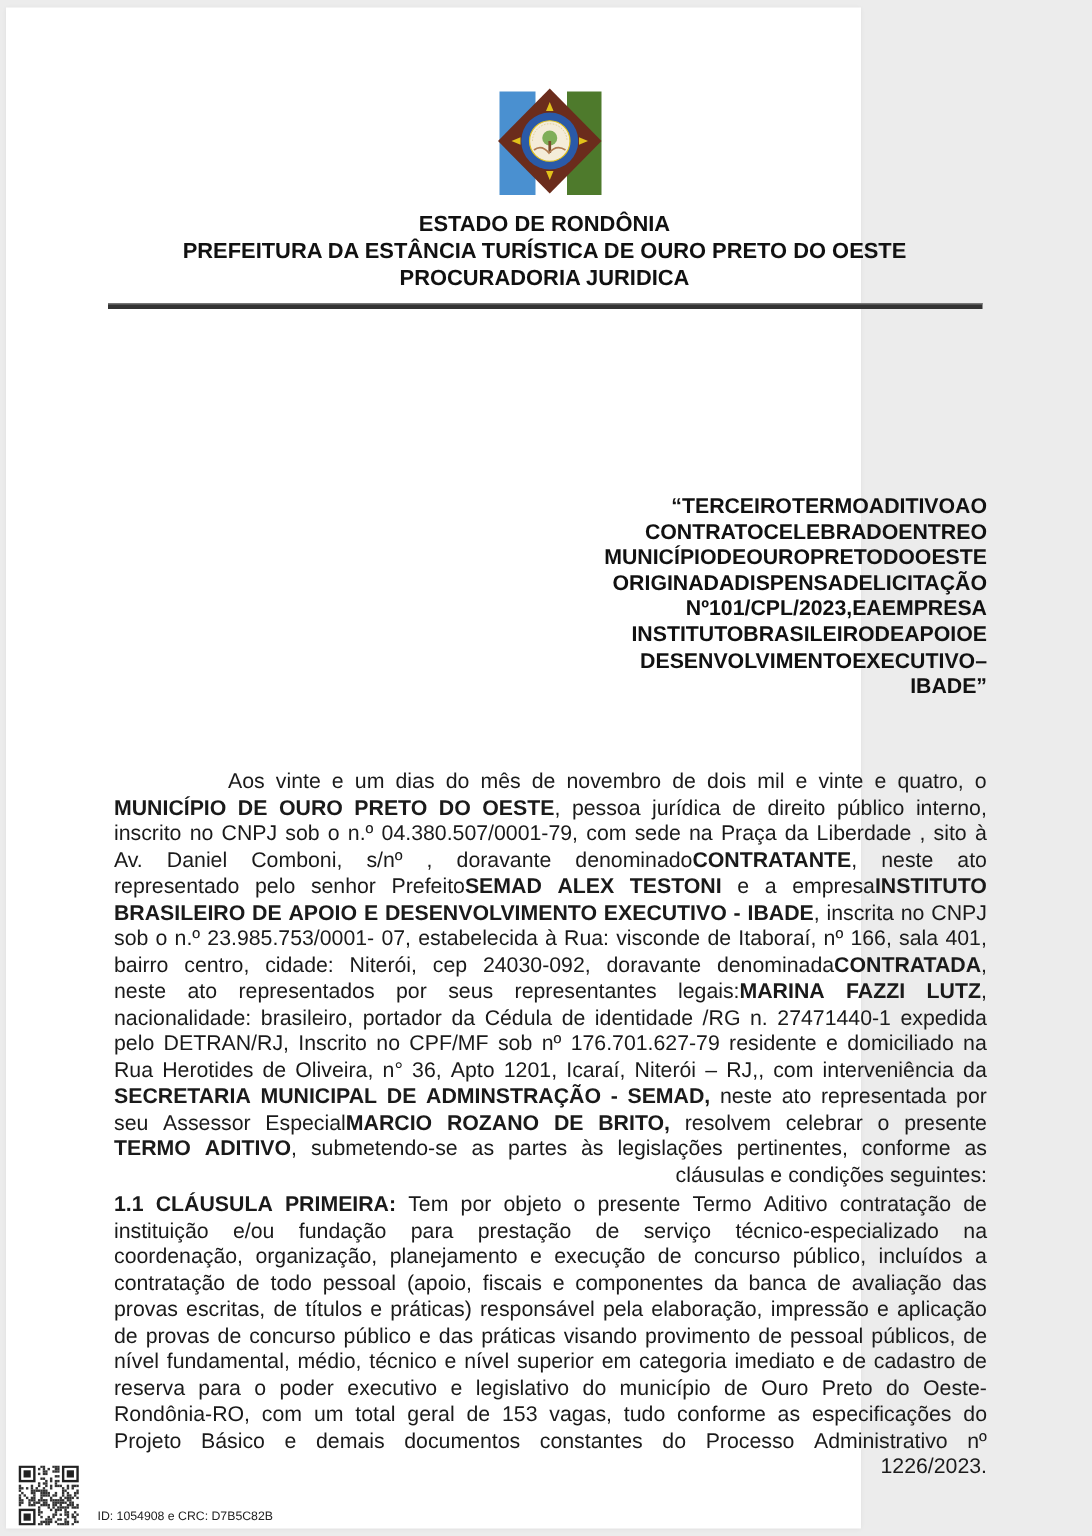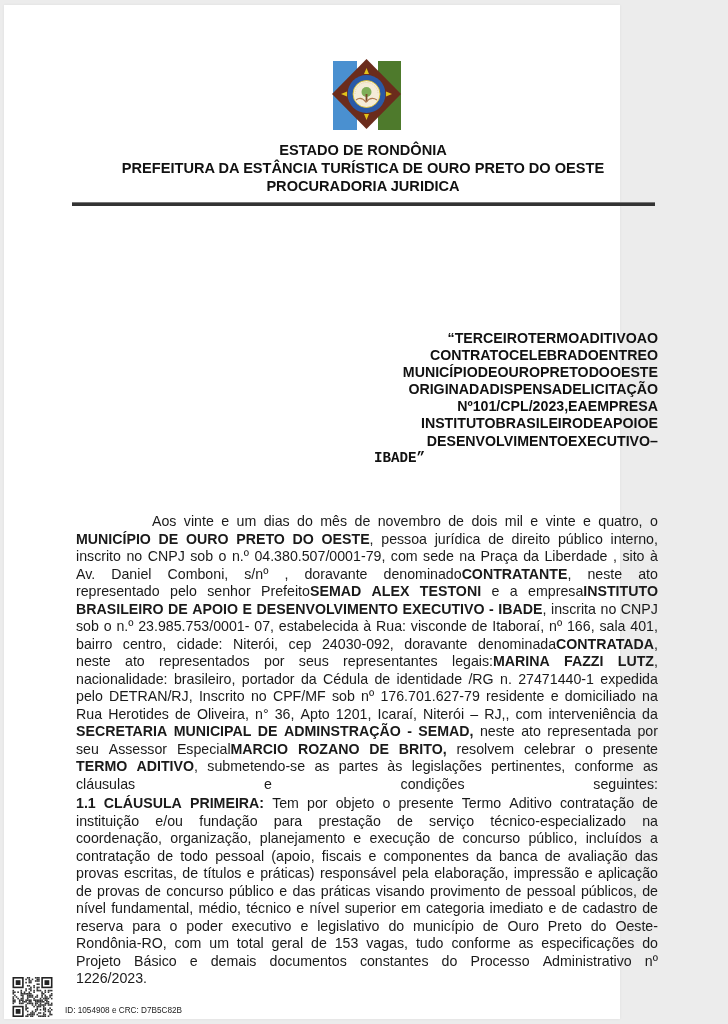--- a/index.html
+++ b/index.html
@@ -12,21 +12,21 @@
       background: #ececec;
       position: relative;
       overflow: hidden;
       font-family: "Liberation Sans", sans-serif;
       color: #111;
     }
     .page {
       position: absolute;
       left: 4px;
       top: 5px;
-      width: 616px;
+      width: 570px;
       height: 1014px;
       background: #ffffff;
       box-shadow: 0 0 3px rgba(0,0,0,0.06);
     }
     
     .logo {
       position: absolute;
       left: 325px;
       top: 51px;
       width: 75px;
@@ -76,36 +76,36 @@
       font-size: 14.2px;
       line-height: 17.1px;
       text-align: justify;
       text-align-last: auto;
     }
     .ementa .line {
       display: flex;
       justify-content: flex-end;
       white-space: nowrap;
     }
-    .ementa .line.last { justify-content: flex-start; font-family: Liberation Mono, monospace; }
+    .ementa .line.last { justify-content: flex-end; }
 
     .body-text {
       position: absolute;
       left: 72px;
       width: 582px;
       font-size: 14.2px;
       line-height: 17.5px;
       color: #1a1a1a;
     }
     .body-text .line {
       display: flex;
       justify-content: space-between;
       white-space: nowrap;
     }
-    .body-text .line.last { justify-content: space-between; }
+    .body-text .line.last { justify-content: flex-end; }
     .body-text .line span.w { white-space: pre; }
     .body-text b { font-weight: bold; }
 
     .preamble { top: 508px; }
     .clause { top: 790px; }
 
     .footer {
       position: absolute;
       left: 8px;
       top: 972px;

